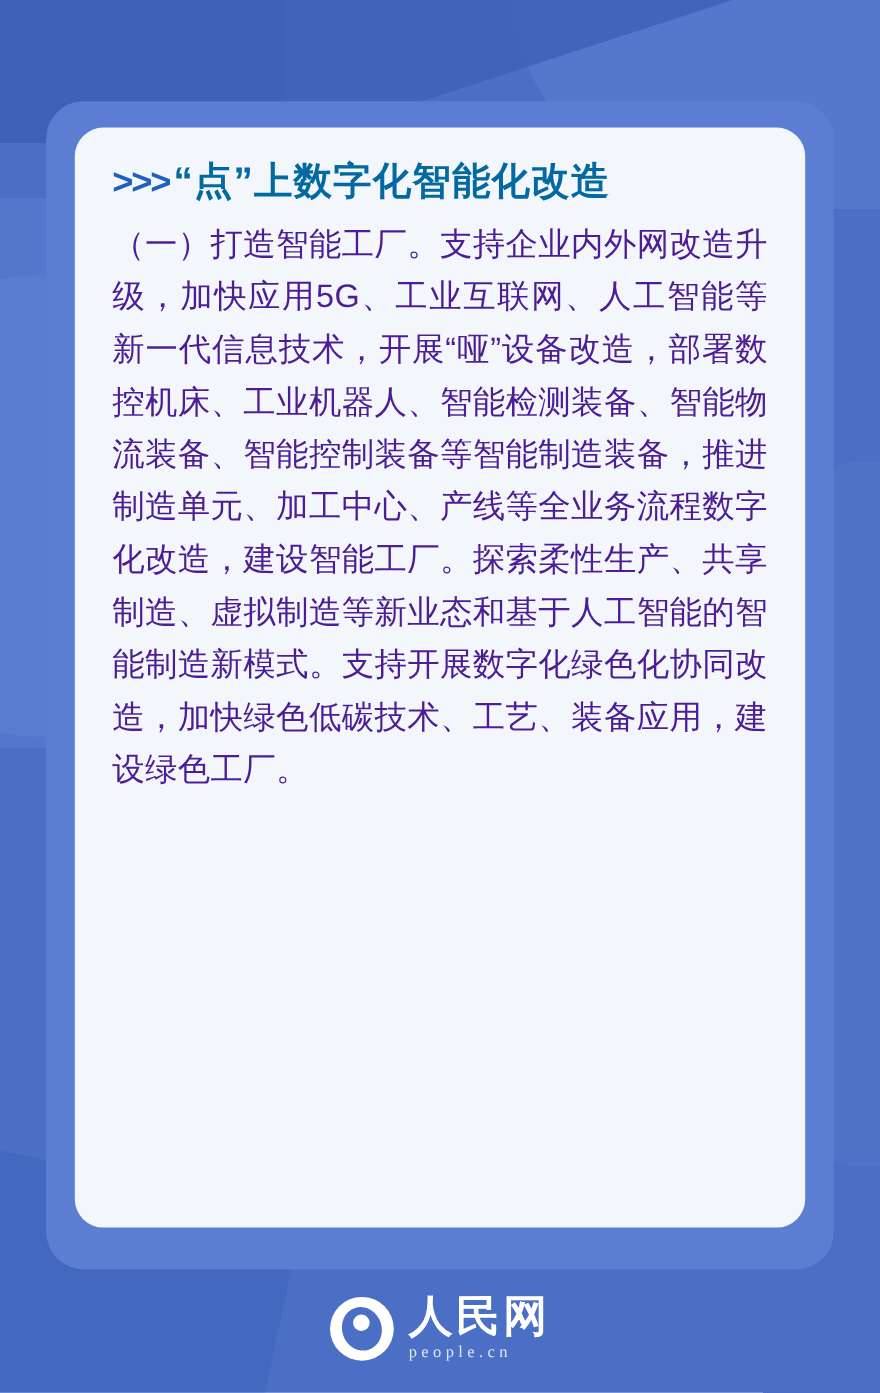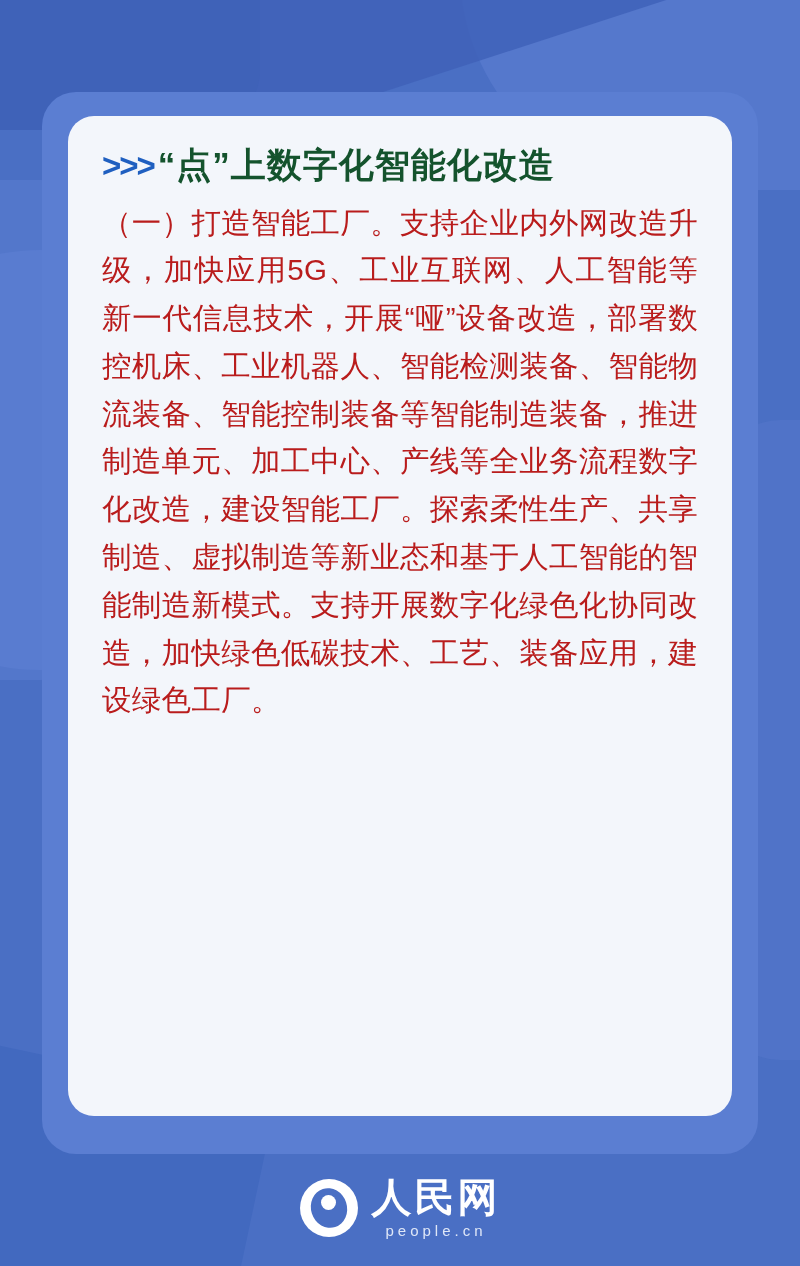--- a/index.html
+++ b/index.html
@@ -122,29 +122,29 @@
   }
   .chevrons {
     color: #1f5fc0;
     font-weight: bold;
     font-size: 33px;
     letter-spacing: -2px;
     margin-right: 4px;
     line-height: 1;
   }
   .title-text {
-    color: #14532d;
+    color: #0369a1;
     font-weight: bold;
     font-size: 35px;
     letter-spacing: 1px;
     line-height: 1.1;
   }
 
   .body-text {
-    color: #b91c1c;
+    color: #4c1d95;
     font-size: 29.5px;
     line-height: 1.62;
     letter-spacing: .3px;
     text-align: justify;
   }
   .para {
     margin: 0 0 2px 0;
     text-indent: 0;
   }
 
@@ -155,20 +155,21 @@
     right: 0;
     bottom: 28px;
     display: flex;
     justify-content: center;
     align-items: center;
   }
   .logo-wrap {
     display: flex;
     align-items: center;
     gap: 14px;
+    font-family: Liberation Serif, serif;
   }
   .logo-mark {
     width: 58px;
     height: 58px;
     position: relative;
   }
   .logo-mark .ring {
     position: absolute;
     inset: 0;
     border-radius: 50%;
@@ -202,21 +203,20 @@
     color: #ffffff;
     font-size: 40px;
     font-weight: bold;
     letter-spacing: 3px;
   }
   .logo-en {
     color: #dfe7f7;
     font-size: 15px;
     letter-spacing: 4px;
     margin-top: 6px;
-    text-align: center;
   }
 </style>
 </head>
 <body>
 
 <div id="page">
 
   <div class="bg-shape bg-top-right"></div>
   <div class="bg-shape bg-diag"></div>
   <div class="bg-shape bg-top-left"></div>

